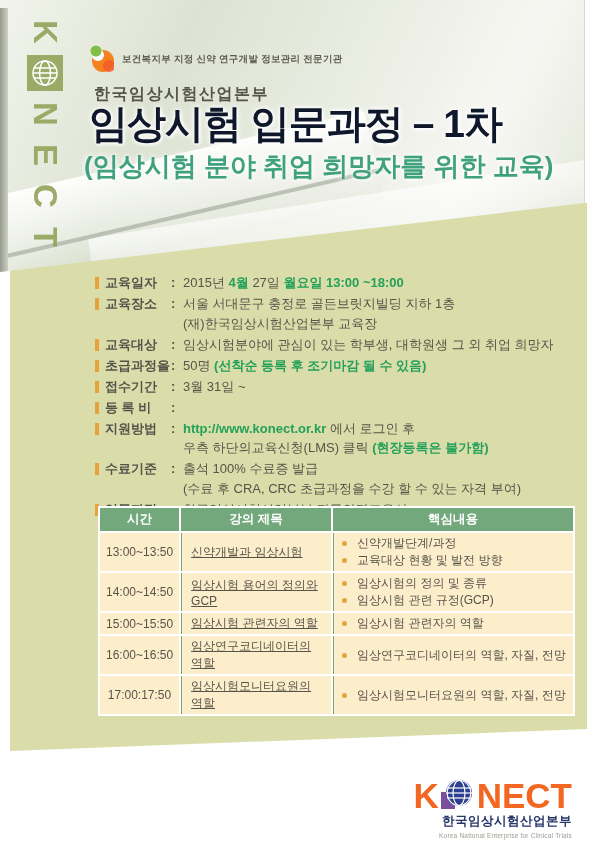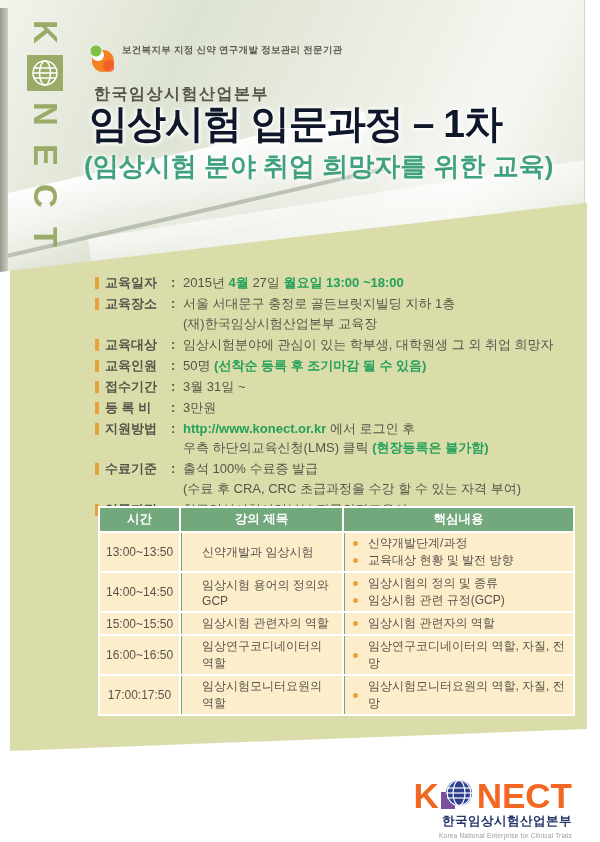--- a/index.html
+++ b/index.html
@@ -29,21 +29,21 @@
 
   
   .wm{position:absolute;left:16px;top:14px;width:58px;display:flex;flex-direction:column;
       align-items:center;gap:5px;z-index:3;}
   .wm-letter{font-size:33px;font-weight:800;color:rgba(148,164,92,.92);
              transform:rotate(90deg);line-height:36px;height:36px;width:36px;text-align:center;}
   .wm-globe{width:36px;height:36px;}
 
   
   .hdr{position:absolute;z-index:4;}
-  .brand-row{left:88px;top:44px;display:flex;align-items:flex-start;gap:8px;}
+  .brand-row{left:88px;top:44px;display:flex;align-items:center;gap:8px;}
   .agency-note{font-size:9.5px;font-weight:bold;color:#5E5B50;letter-spacing:.3px;}
   .org-name{left:94px;top:84px;font-size:16px;font-weight:bold;color:#565349;letter-spacing:1.5px;}
   .big-title{left:89px;top:97px;font-size:39px;font-weight:800;color:#0f172a;letter-spacing:-1px;
              text-shadow:0 0 4px #fff,0 0 7px #fff,1px 1px 3px #fff;white-space:nowrap;}
   .sub-title{left:84px;top:149px;font-size:26px;font-weight:bold;color:#3FA17D;
              text-shadow:0 0 4px #fff,0 0 7px #fff;white-space:nowrap;}
 
   
   .info{position:absolute;left:95px;top:273px;width:478px;z-index:4;}
   .info-item{display:flex;align-items:flex-start;margin-bottom:1.5px;}
@@ -52,21 +52,21 @@
   .icolon{width:12px;font-size:13px;font-weight:bold;color:#55524A;line-height:19.5px;flex-shrink:0;}
   .ivalue{flex:1;font-size:13px;color:#57544A;line-height:19.5px;}
   .seg-green{color:#23A05A;font-weight:bold;}
 
   
   .sched{position:absolute;left:98px;top:506px;width:477px;z-index:4;
          border-collapse:separate;border-spacing:2px;background:#fff;}
   .sched th{background:#72A87C;color:#fff;font-size:12.5px;font-weight:bold;padding:3px 0;}
   .sched td{background:#FCEECB;font-size:12px;color:#57544A;padding:2px 6px;vertical-align:middle;}
   td.c-time{width:58px;text-align:center;white-space:nowrap;}
-  td.c-lecture{width:134px;border-left:1px solid #7DA476;padding-left:20px;}
+  td.c-lecture{width:134px;border-left:1px solid #7DA476;padding-left:9px;text-decoration:underline;}
   td.c-points{border-left:1px solid #7DA476;padding-left:8px;}
   .pt{display:flex;align-items:center;gap:10px;line-height:17px;}
   .dot{width:5px;height:5px;border-radius:50%;background:#E8A23C;flex-shrink:0;}
 
   
   .flogo{position:absolute;right:28px;top:779px;display:flex;flex-direction:column;
          align-items:flex-end;z-index:4;}
   .fword{display:flex;align-items:flex-end;gap:1px;}
   .fletters{font-size:35px;font-weight:800;color:#F26822;line-height:30px;letter-spacing:0;}
   .fglobe{width:34px;height:32px;margin:0 1px;}
@@ -139,41 +139,38 @@
       <div class="info-item">
         <span class="marker"></span>
         <span class="ilabel">교육대상</span>
         <span class="icolon">:</span>
         <div class="ivalue">
           <div><span>임상시험분야에 관심이 있는 학부생, 대학원생 그 외 취업 희망자</span></div>
         </div>
       </div>
       <div class="info-item">
         <span class="marker"></span>
-        <span class="ilabel">교육인원</span>
+        <span class="ilabel">초급과정을</span>
         <span class="icolon">:</span>
         <div class="ivalue">
           <div><span>50명 </span><span class="seg-green">(선착순 등록 후 조기마감 될 수 있음)</span></div>
         </div>
       </div>
       <div class="info-item">
         <span class="marker"></span>
         <span class="ilabel">접수기간</span>
         <span class="icolon">:</span>
         <div class="ivalue">
           <div><span>3월 31일 ~</span></div>
         </div>
       </div>
       <div class="info-item">
         <span class="marker"></span>
         <span class="ilabel">등 록 비</span>
         <span class="icolon">:</span>
-        <div class="ivalue">
-          <div><span>3만원</span></div>
-        </div>
       </div>
       <div class="info-item">
         <span class="marker"></span>
         <span class="ilabel">지원방법</span>
         <span class="icolon">:</span>
         <div class="ivalue">
           <div><span class="seg-green">http://www.konect.or.kr</span><span> 에서 로그인 후</span></div>
           <div><span>우측 하단의교육신청(LMS) 클릭 </span><span class="seg-green">(현장등록은 불가함)</span></div>
         </div>
       </div>

